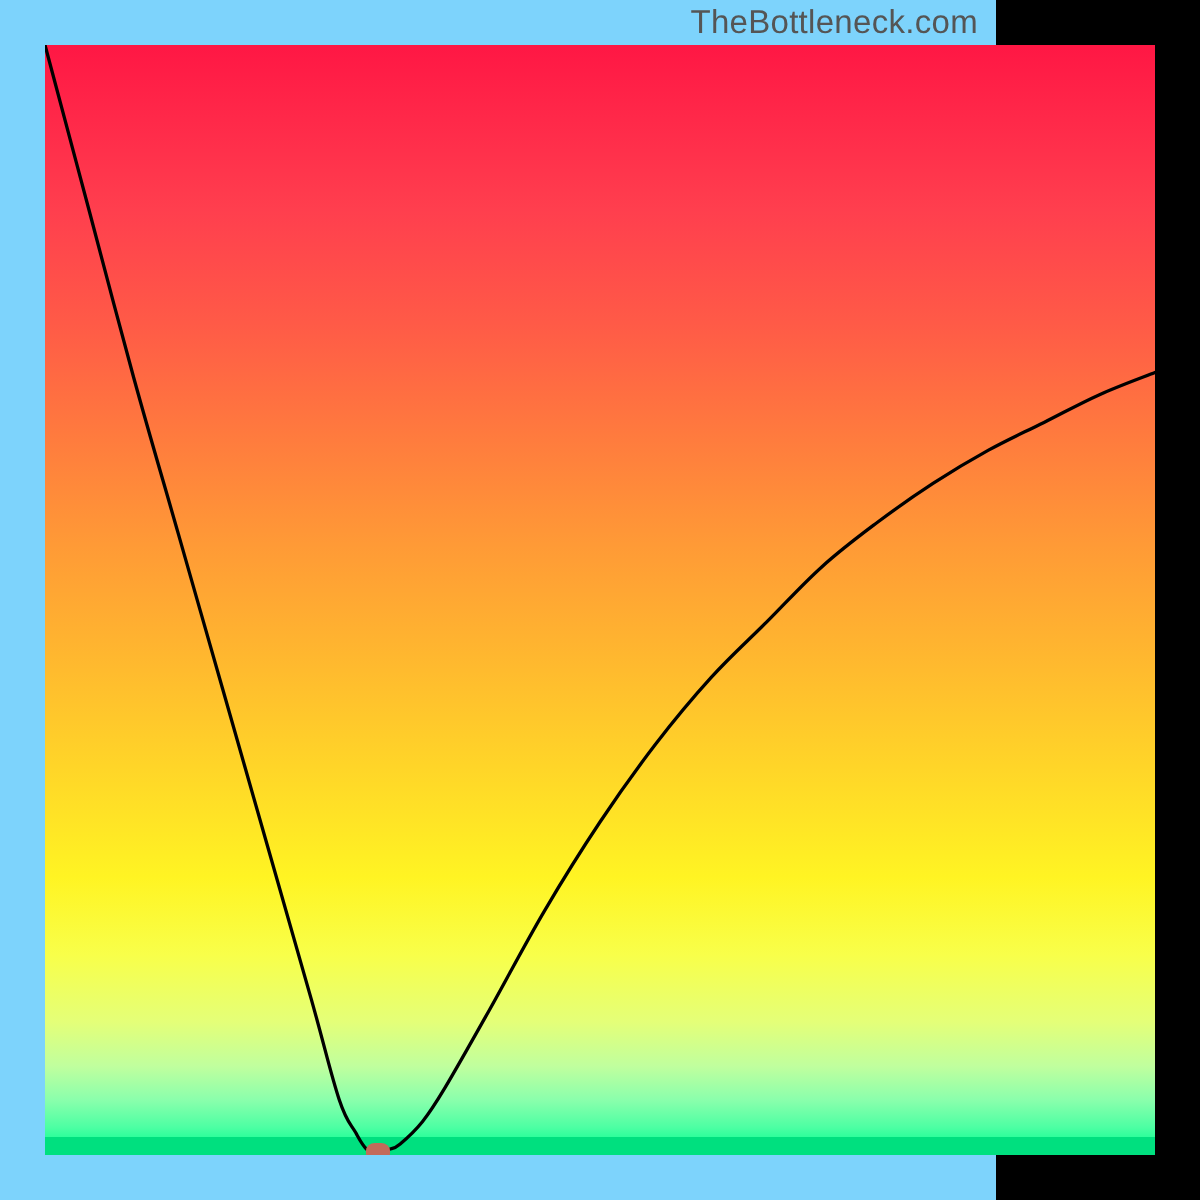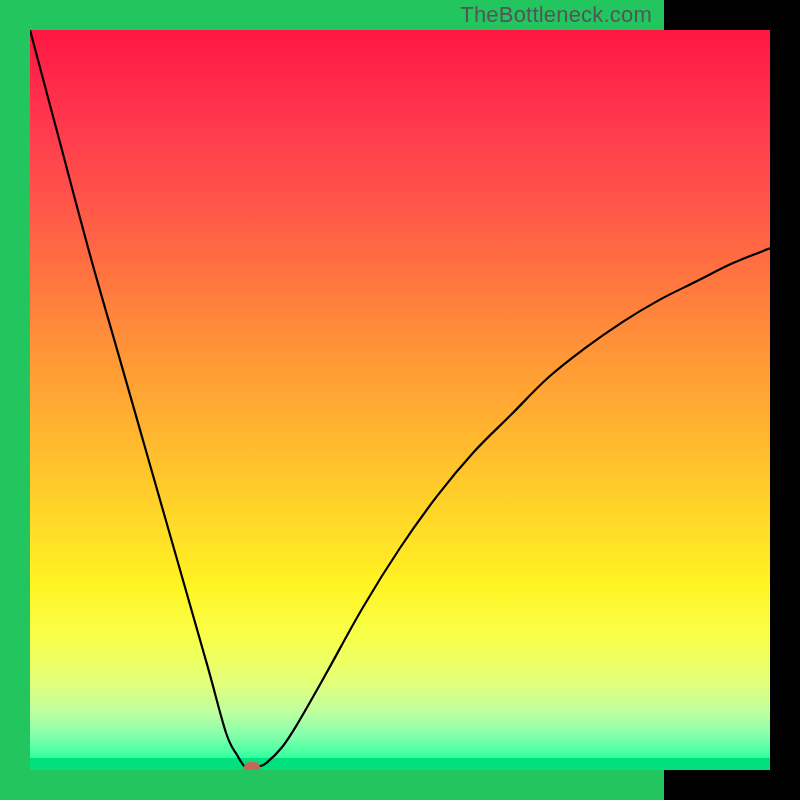--- a/index.html
+++ b/index.html
@@ -7,21 +7,21 @@
     padding: 0;
     width: 800px;
     height: 800px;
     background: #000;
     overflow: hidden;
     font-family: Arial, Helvetica, sans-serif;
   }
   .outer {
     width: 664px;
     height: 800px;
-    background: #22c55e;
+    background: #7dd3fc;
     position: relative;
     text-align: center;
   }
   .watermark {
     position: absolute;
     top: 2px;
     right: 12px;
     color: #555;
     font-size: 22px;
     font-weight: 400;

